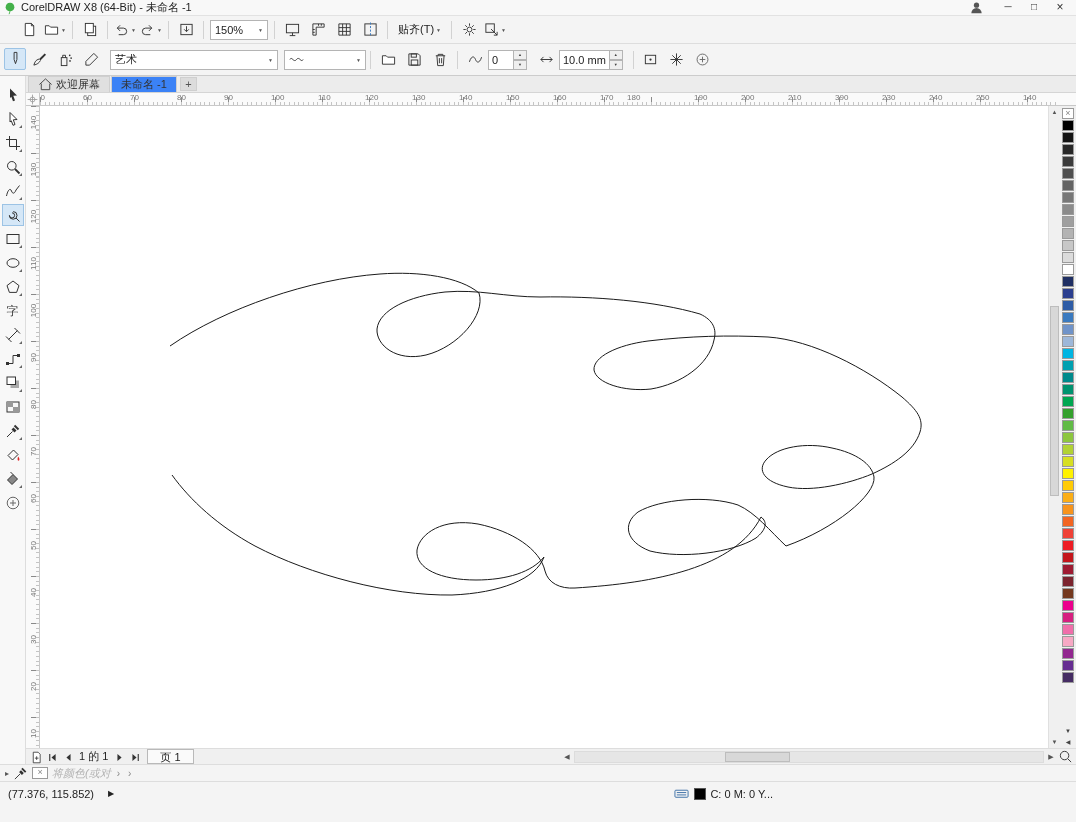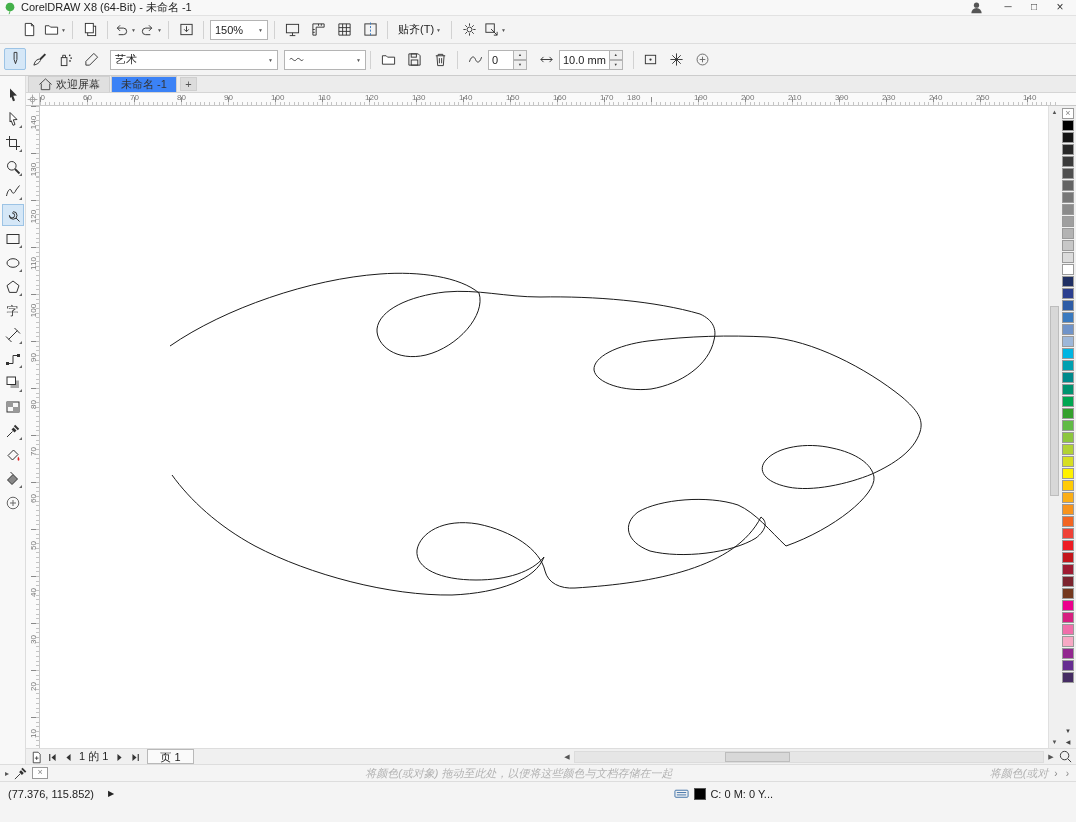--- a/index.html
+++ b/index.html
@@ -639,21 +639,20 @@
   <div class="docpal-bar">
     <span class="dp-arrow">▸</span>
     <span class="dp-ic">
         <svg class="ic" width="15" height="15" viewBox="0 0 16 16">
           <path d="M2 14 L7.5 8.5" stroke="#333"></path>
           <path d="M6.5 6.5 L9.5 9.5 L11.5 7.5 L8.5 4.5 Z" fill="#333"></path>
           <path d="M9.5 2.5 L13.5 6.5" stroke="#333" stroke-width="2"></path>
         </svg>
       </span>
     <span class="swatch none dp-none">×</span>
-    <span class="hint">将颜色(或对象) 拖动至此处，以便将这些颜色与文档存储在一起</span>
     <span class="dp-right">将颜色(或对</span>
     <span class="dp-chev">›</span>
     <span class="dp-chev">›</span>
   </div>
 
   <div class="statusbar">
     <span class="coords">(77.376, 115.852)</span>
     <span class="play">▶</span>
     <span class="sb-spacer"></span>
     <span class="sb-ic">

